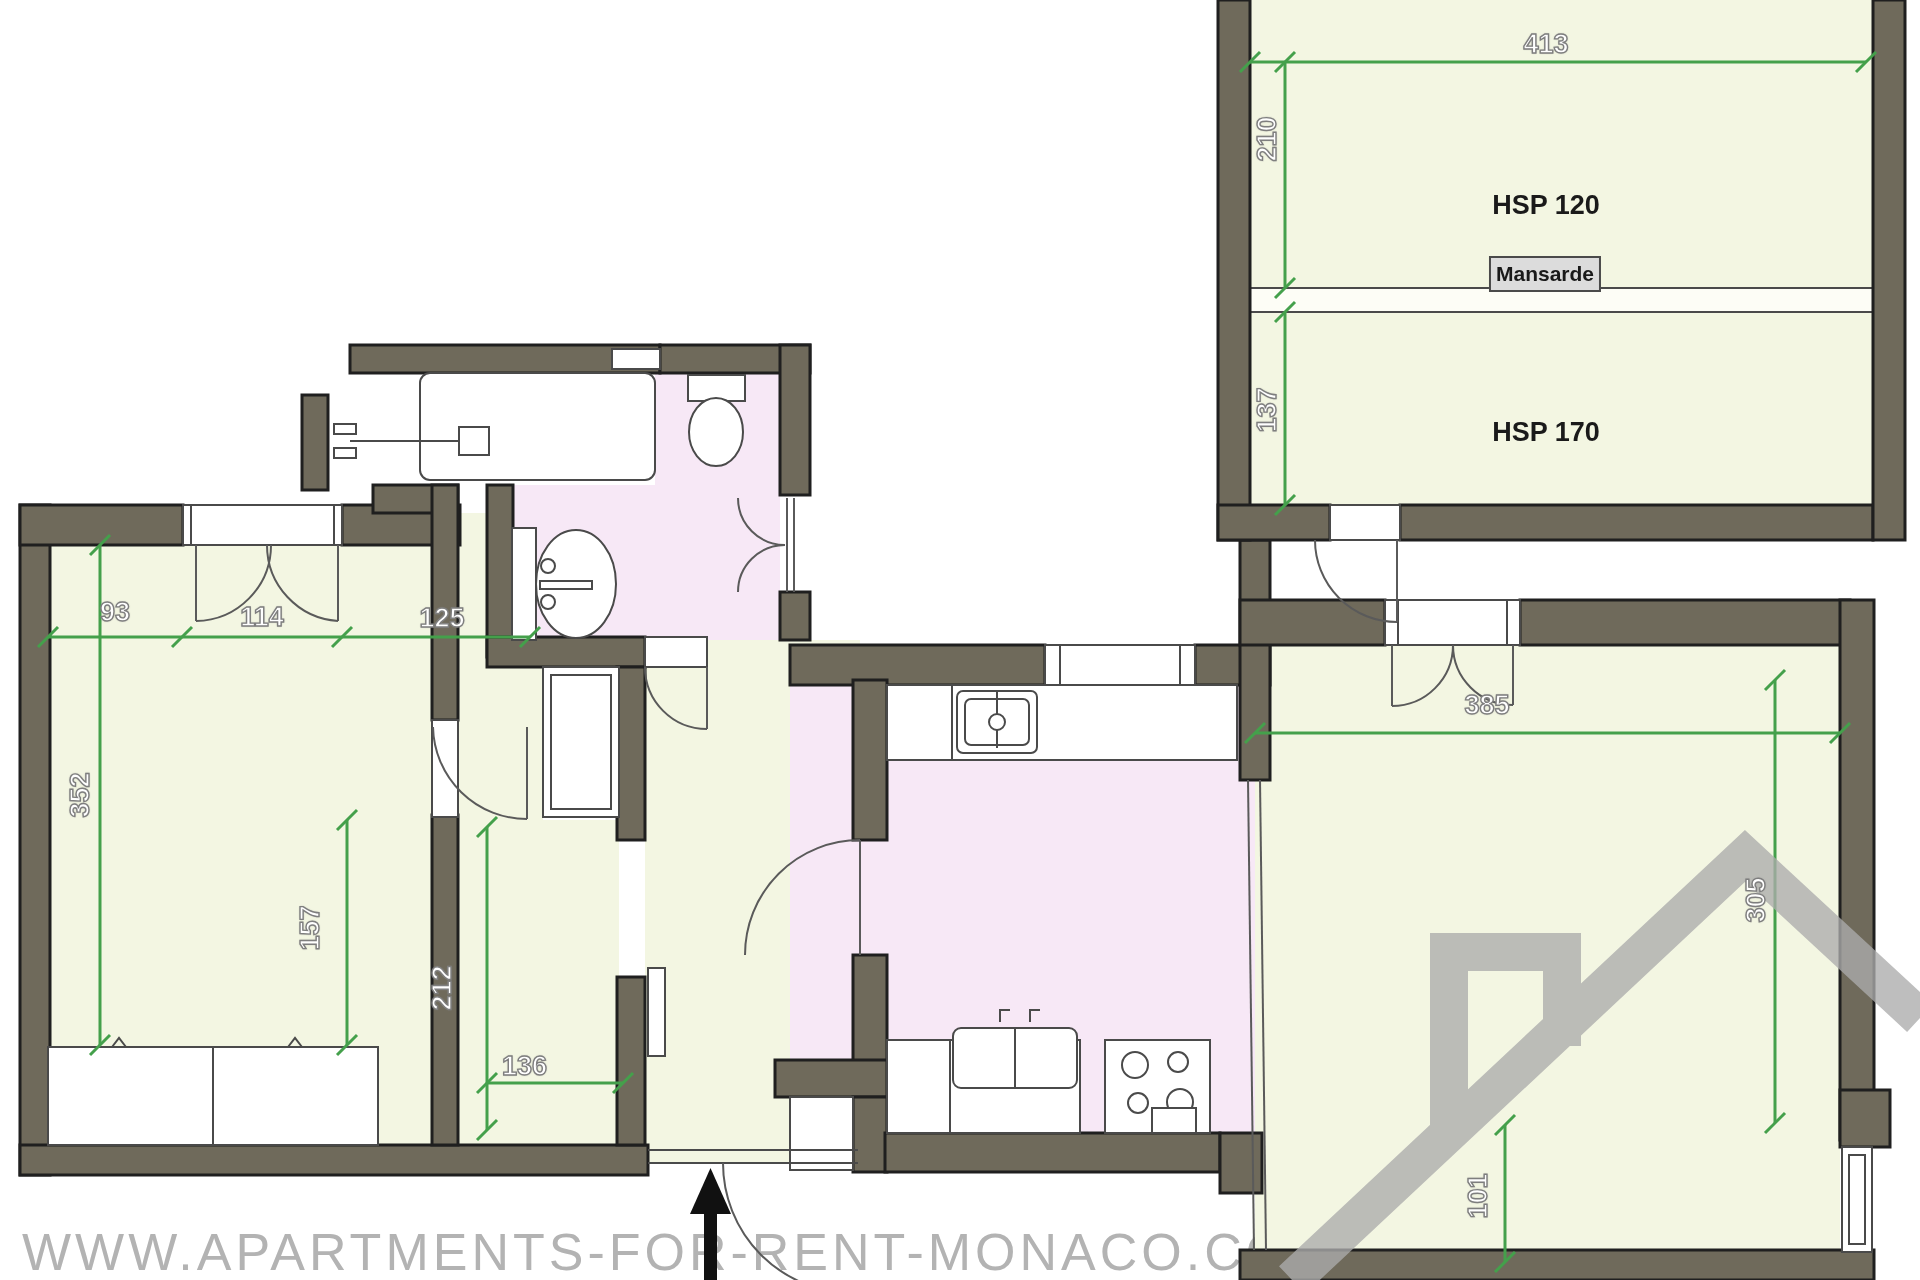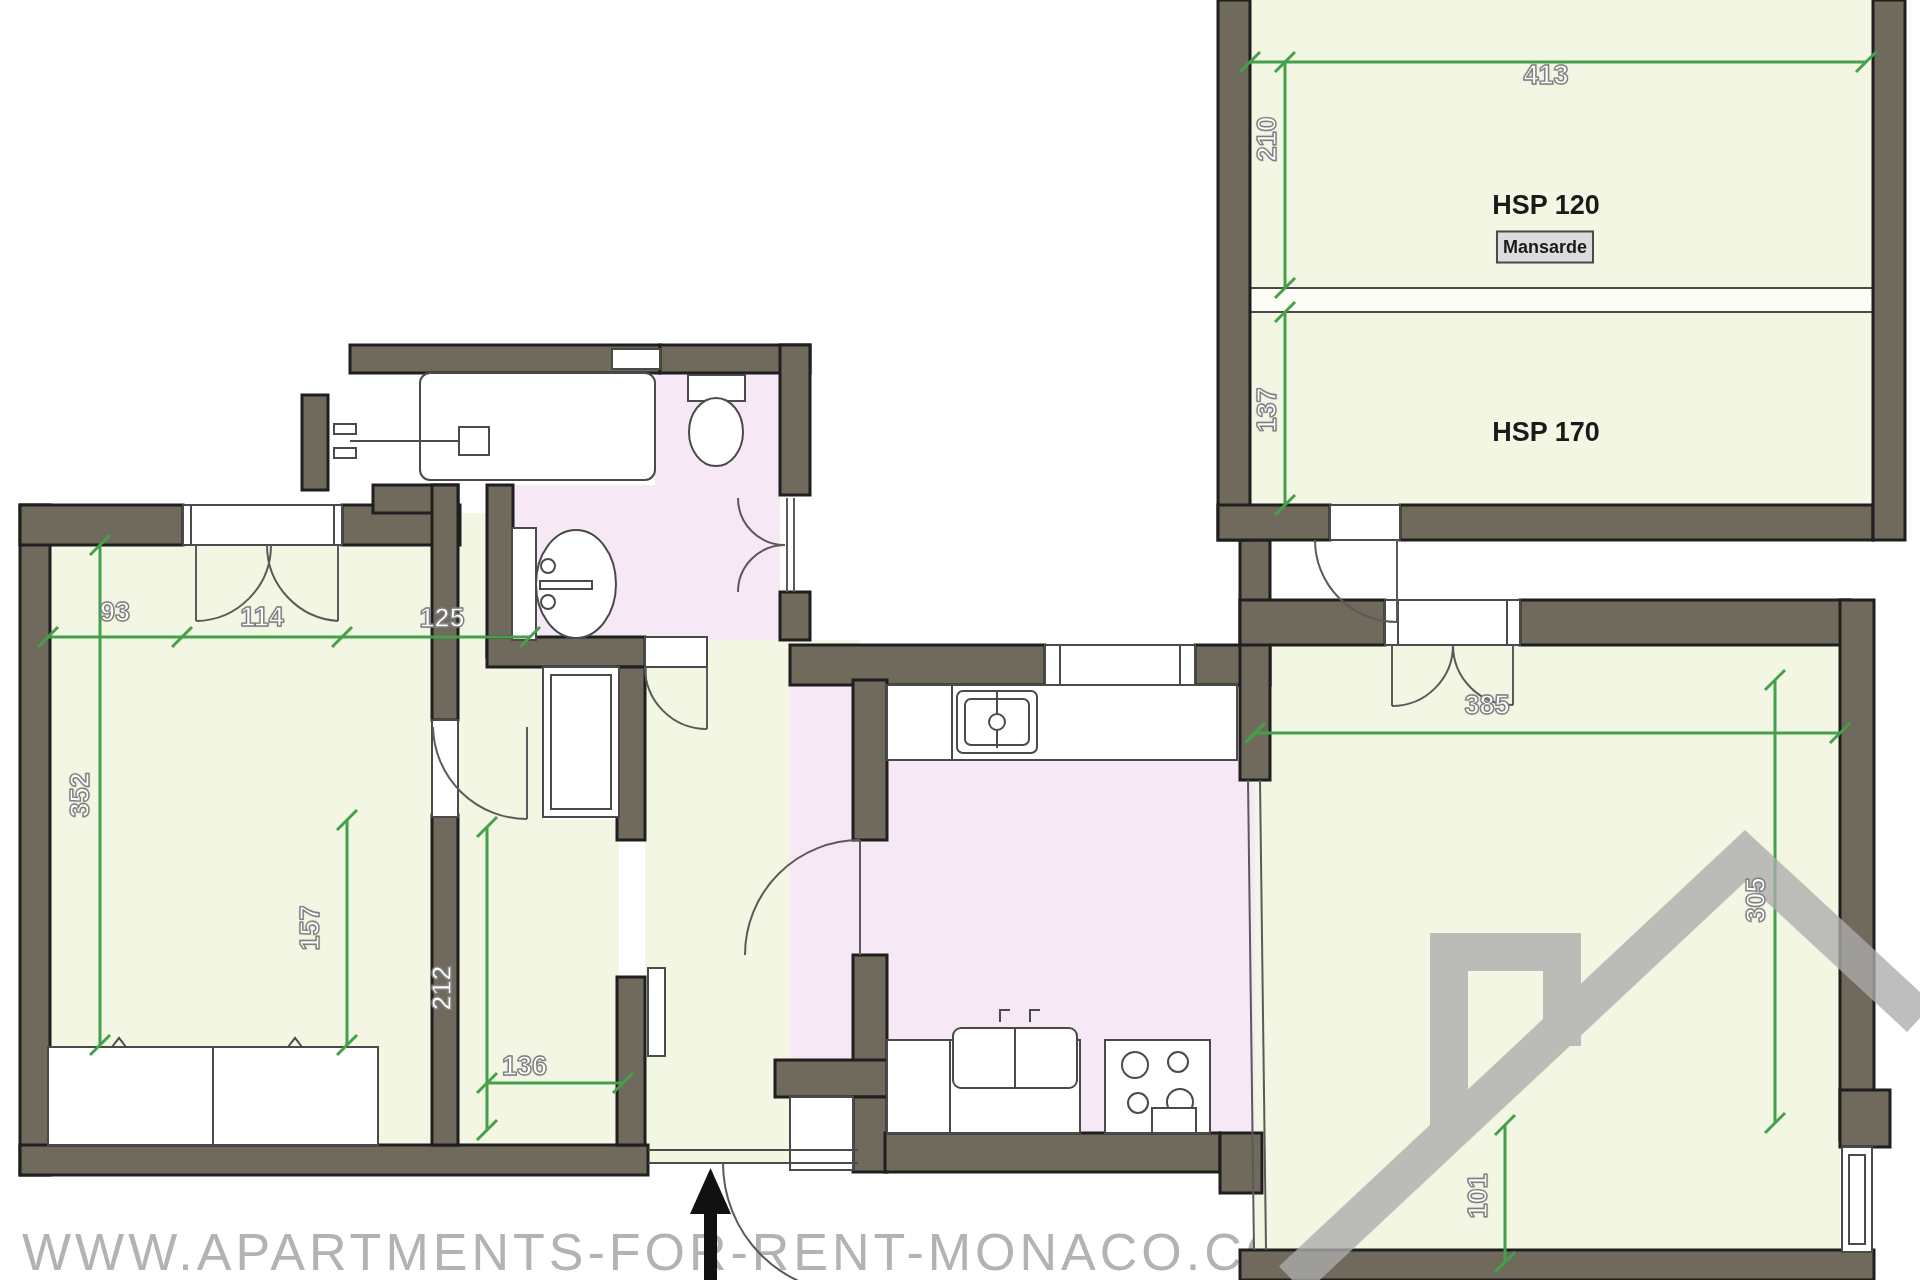--- a/index.html
+++ b/index.html
@@ -14,22 +14,22 @@
   .door   { fill:none; stroke:#5a5a5a; stroke-width:2; }
   .dimline{ stroke:var(--dim-green); stroke-width:3; fill:none; }
   .labels { position:absolute; left:0; top:0; width:100%; height:100%; z-index:3; pointer-events:none; }
   .dim { position:absolute; font-weight:bold; font-size:27px; color:#fff;
          -webkit-text-stroke:1.4px #7e7e7e; text-shadow:0 0 2px #8a8a8a;
          transform:translate(-50%,-50%); white-space:nowrap; }
   .dim.rot { transform:translate(-50%,-50%) rotate(-90deg); }
   .plabel { position:absolute; font-weight:bold; font-size:27px; color:var(--label);
             transform:translate(-50%,-50%); white-space:nowrap;margin-top:24px; }
   .mansarde-box { position:absolute; background:var(--mansarde-box-bg); border:2px solid #4a4a4a;
-            padding:4px 5px; font-weight:bold; font-size:18px; color:var(--label);
-            transform:translate(-50%,-50%); white-space:nowrap; }
+            padding:4px 5px; font-weight:bold; font-size:21px; color:var(--label);
+            transform:translate(-50%,-50%); white-space:nowrap;margin-top:27px; }
   .watermark { position:absolute; left:22px; top:1222px; z-index:1; font-size:52px;
             letter-spacing:4px; color:var(--watermark); white-space:nowrap; }
 </style>
 </head>
 <body>
 
 <div id="stage">
 
   <div class="watermark">WWW.APARTMENTS-FOR-RENT-MONACO.COM</div>
 
@@ -294,21 +294,21 @@
     <span class="dim" style="left:115px; top:612px;">93</span>
     <span class="dim" style="left:262px; top:617px;">114</span>
     <span class="dim" style="left:436px; top:618px;margin-left:6px;">125</span>
     <span class="dim rot" style="left:80px;  top:795px;">352</span>
     <span class="dim rot" style="left:310px; top:928px;">157</span>
     <span class="dim rot" style="left:442px; top:988px;">212</span>
     <span class="dim" style="left:513px; top:1066px;padding-left:23px;">136</span>
     <span class="dim" style="left:1487px; top:705px;">385</span>
     <span class="dim rot" style="left:1756px; top:900px;">305</span>
     <span class="dim rot" style="left:1478px; top:1196px;">101</span>
-    <span class="dim" style="left:1546px; top:44px;margin-top:31px;">413</span>
+    <span class="dim" style="left:1546px; top:44px;">413</span>
     <span class="dim rot" style="left:1267px; top:139px;">210</span>
     <span class="dim rot" style="left:1267px; top:410px;">137</span>
 
     <span class="plabel" style="left:1546px; top:181px;">HSP 120</span>
     <span class="plabel" style="left:1546px; top:408px;">HSP 170</span>
     <div class="mansarde-box" style="left:1545px; top:247px;">Mansarde</div>
   </div>
 </div>
 
 </body></html>

